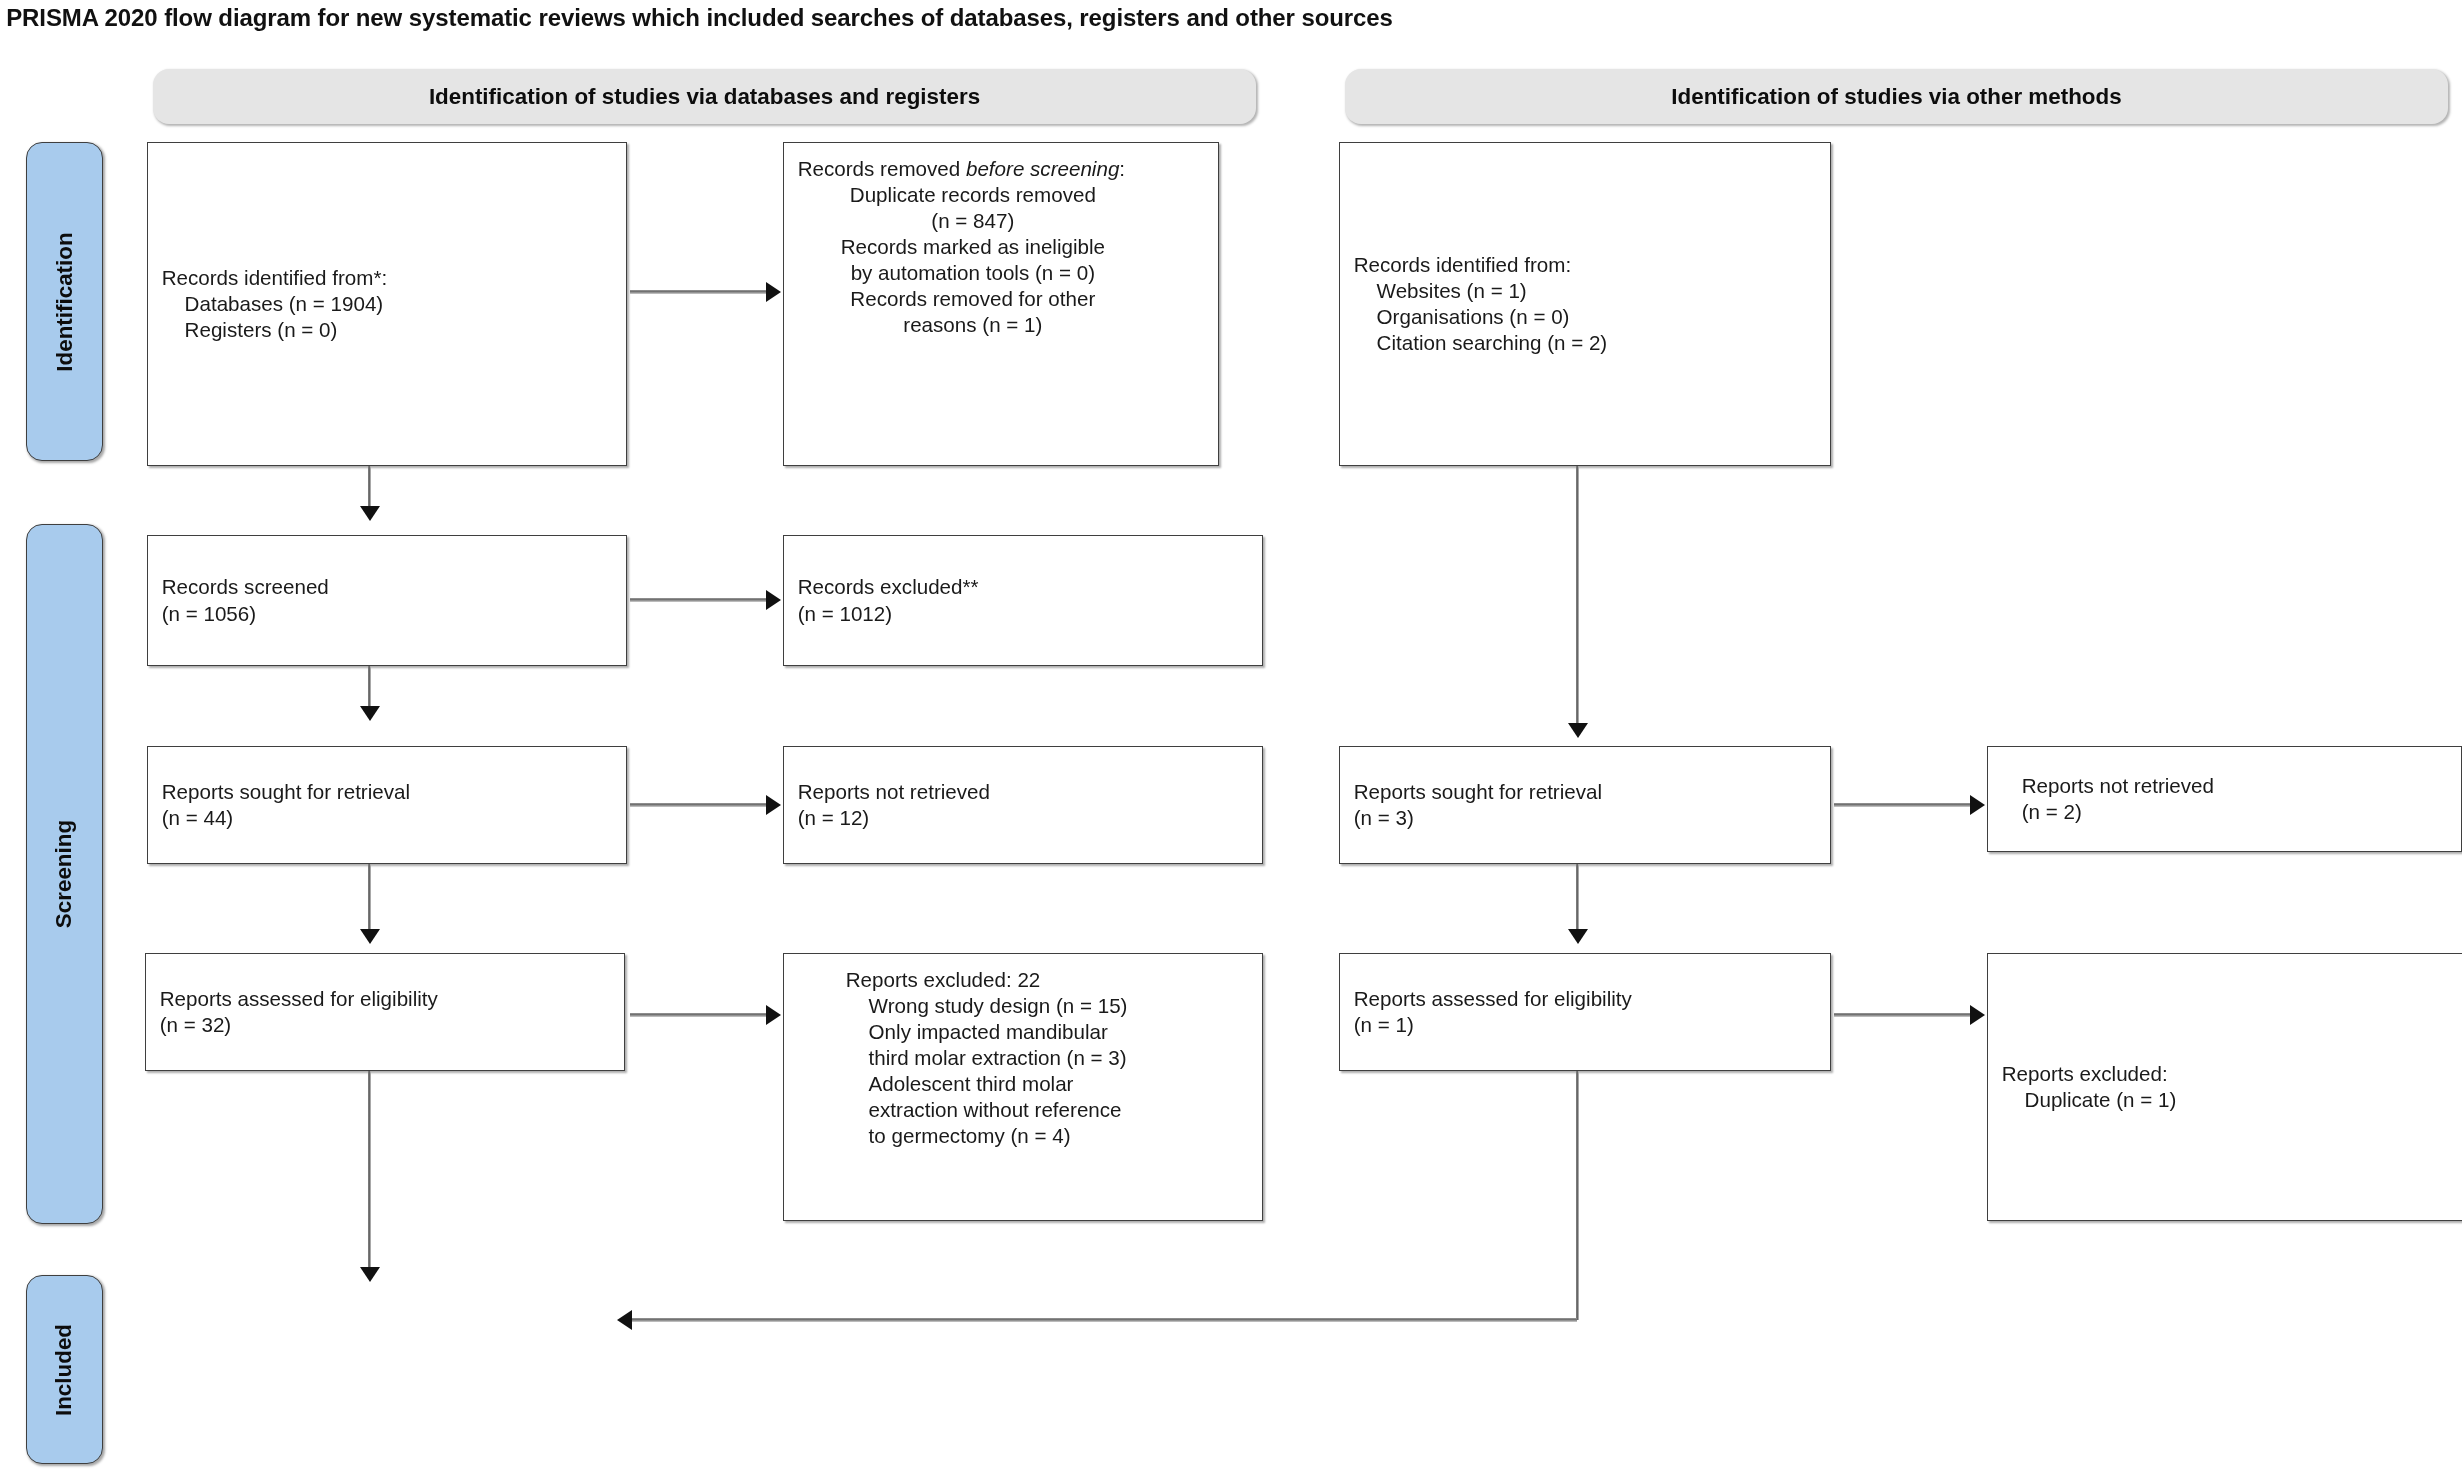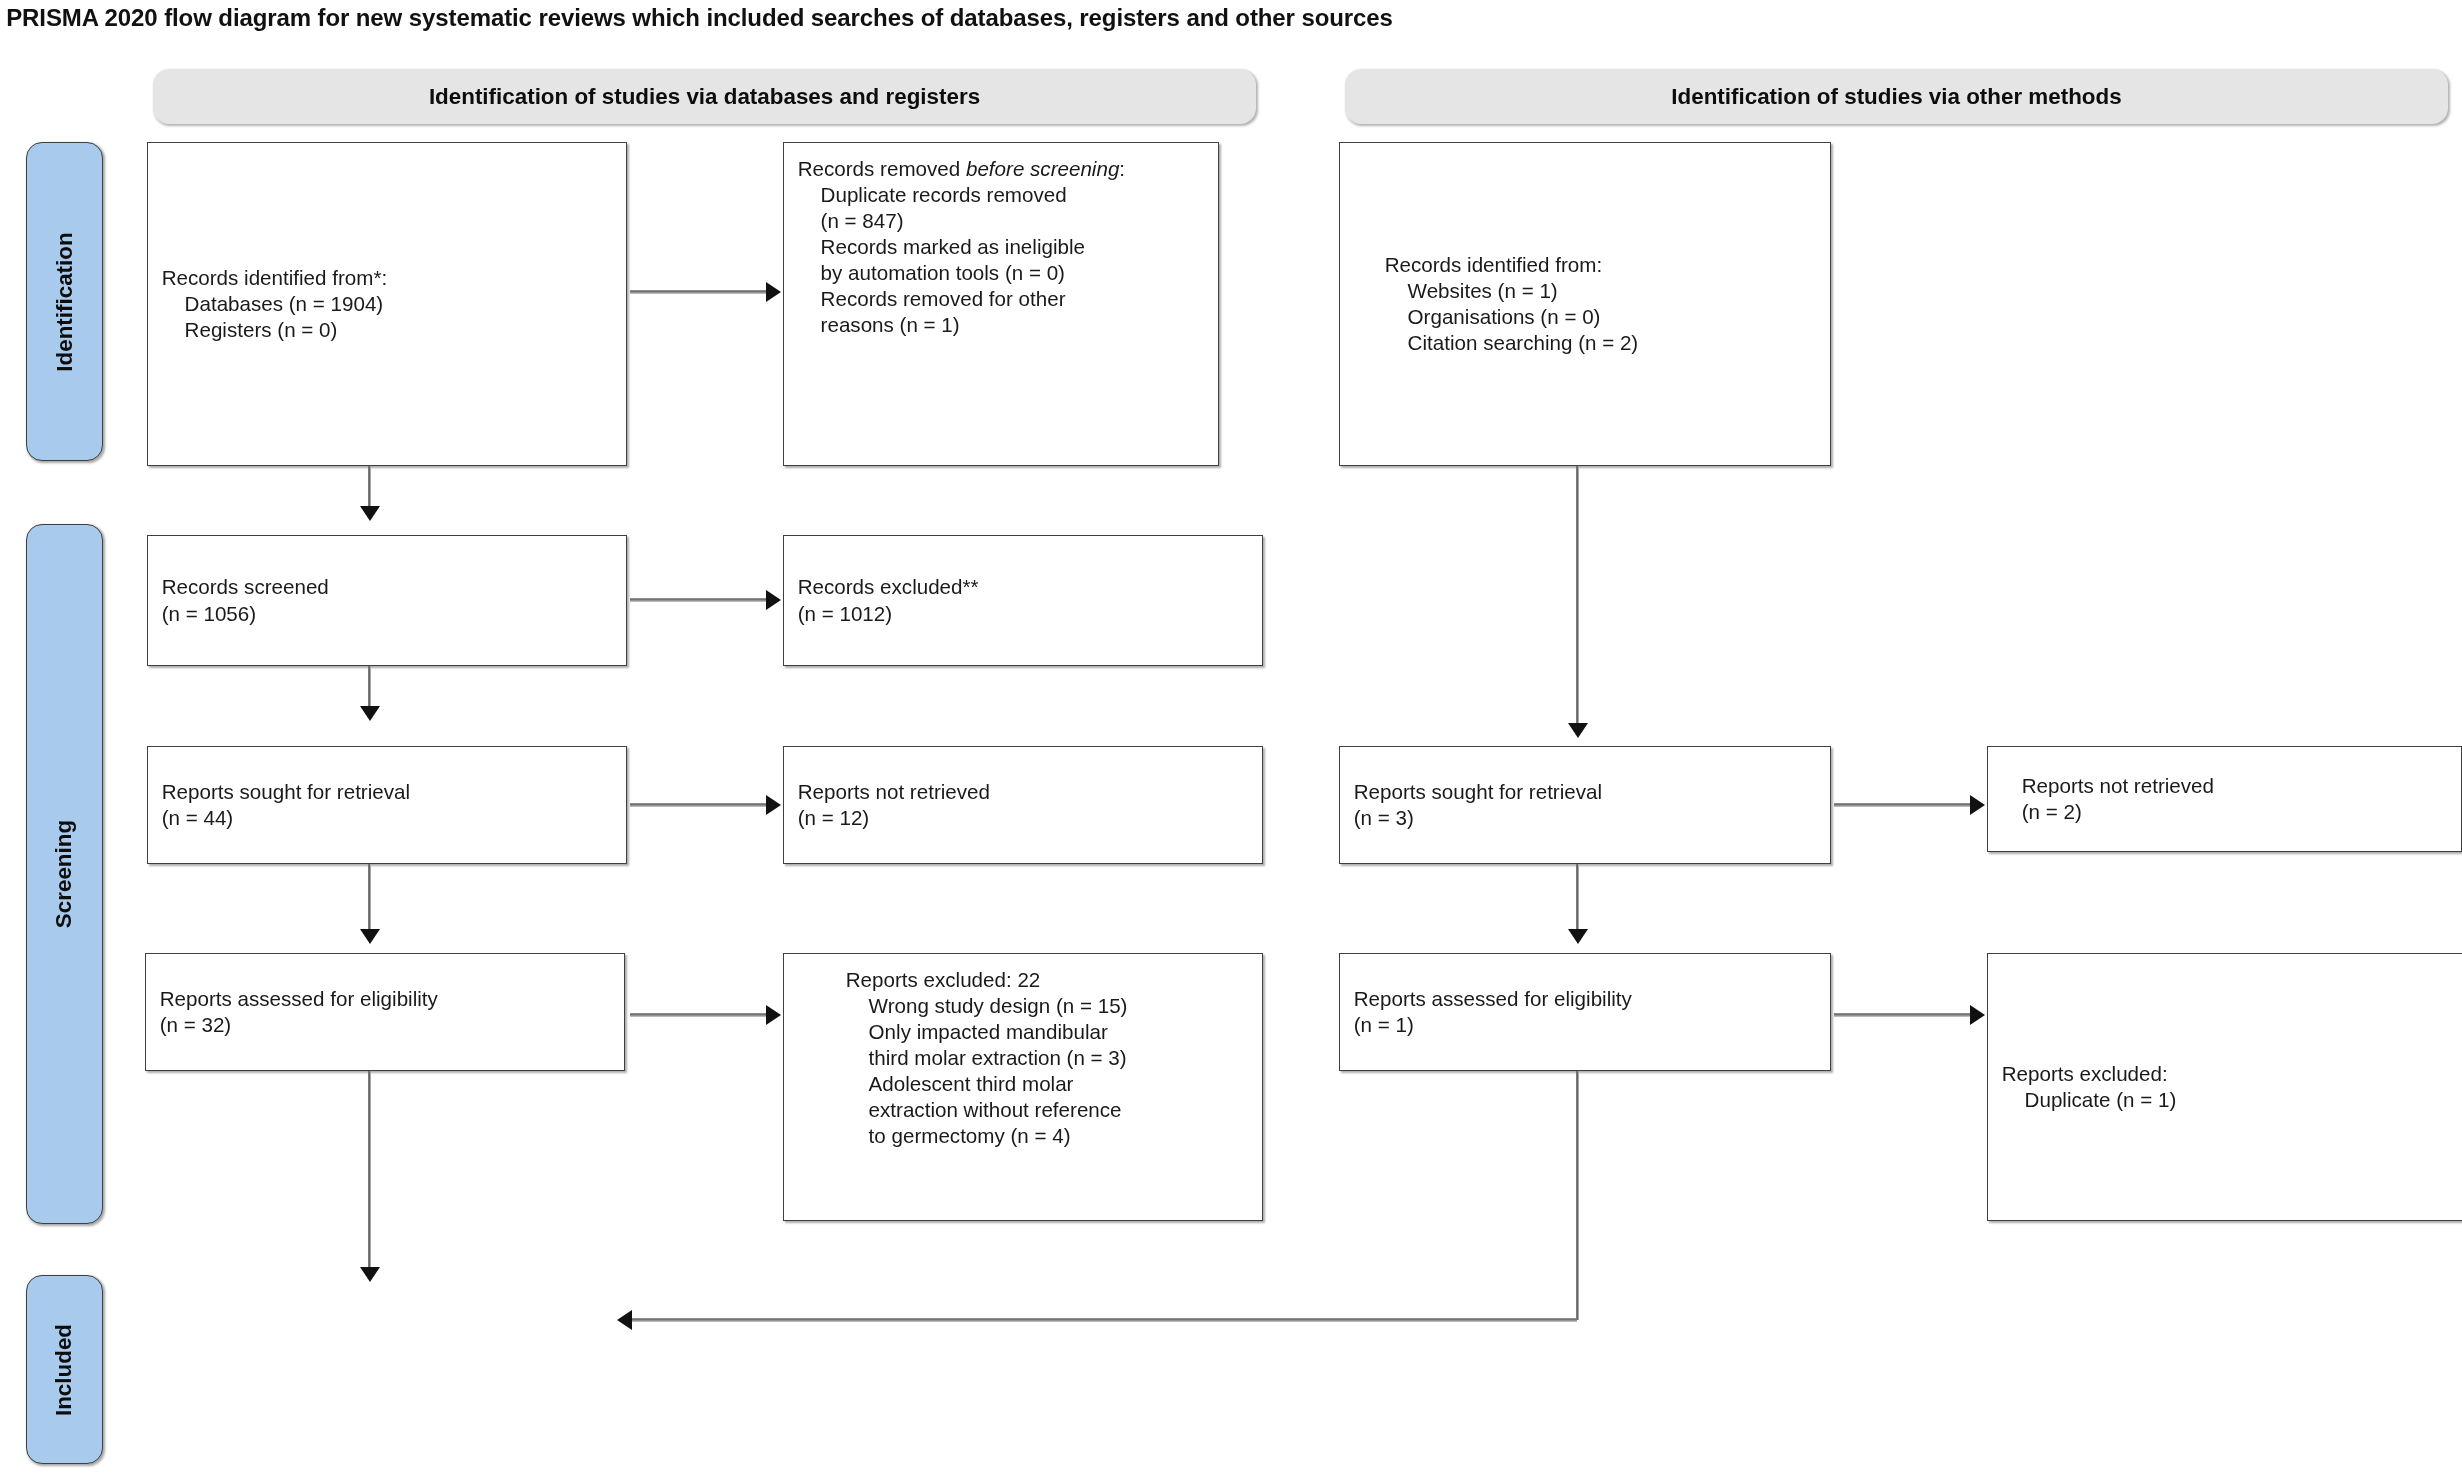--- a/index.html
+++ b/index.html
@@ -146,21 +146,21 @@
 
   <div class="abs box" style="left:147px; top:142px; width:480px; height:324px;">
     <div class="box-text"><span>Records identified from*:</span>
 <span>    Databases (n = 1904)</span>
 <span>    Registers (n = 0)</span></div>
   </div>
 
   <div class="abs h-line" style="left:630px; top:290px; width:136px;"></div>
   <div class="abs arrow-right" style="left:766px; top:282px;"></div>
 
-  <div class="abs box top-align" style="left:783px; top:142px; width:436px; height:324px;">
+  <div class="abs box top-align" style="left:783px; top:142px; width:436px; height:324px;text-align:center;">
     <div class="box-text"><span>Records removed </span><span class="ital">before screening</span><span>:</span>
 <span>    Duplicate records removed</span>
 <span>    (n = 847)</span>
 <span>    Records marked as ineligible</span>
 <span>    by automation tools (n = 0)</span>
 <span>    Records removed for other</span>
 <span>    reasons (n = 1)</span></div>
   </div>
 
   <div class="abs v-line" style="left:368px; top:466px; height:42px;"></div>
@@ -213,21 +213,21 @@
 <span>    third molar extraction (n = 3)</span>
 <span>    Adolescent third molar</span>
 <span>    extraction without reference</span>
 <span>    to germectomy (n = 4)</span></div>
   </div>
 
   <div class="abs v-line" style="left:368px; top:1071px; height:198px;"></div>
   <div class="abs arrow-down" style="left:360px; top:1267px;"></div>
 
 
-  <div class="abs box" style="left:1339px; top:142px; width:492px; height:324px;padding-left:31px;">
+  <div class="abs box" style="left:1339px; top:142px; width:492px; height:324px;">
     <div class="box-text"><span>Records identified from:</span>
 <span>    Websites (n = 1)</span>
 <span>    Organisations (n = 0)</span>
 <span>    Citation searching (n = 2)</span></div>
   </div>
 
   <div class="abs v-line" style="left:1576px; top:466px; height:259px;"></div>
   <div class="abs arrow-down" style="left:1568px; top:723px;"></div>
 
   <div class="abs box" style="left:1339px; top:746px; width:492px; height:118px;">

